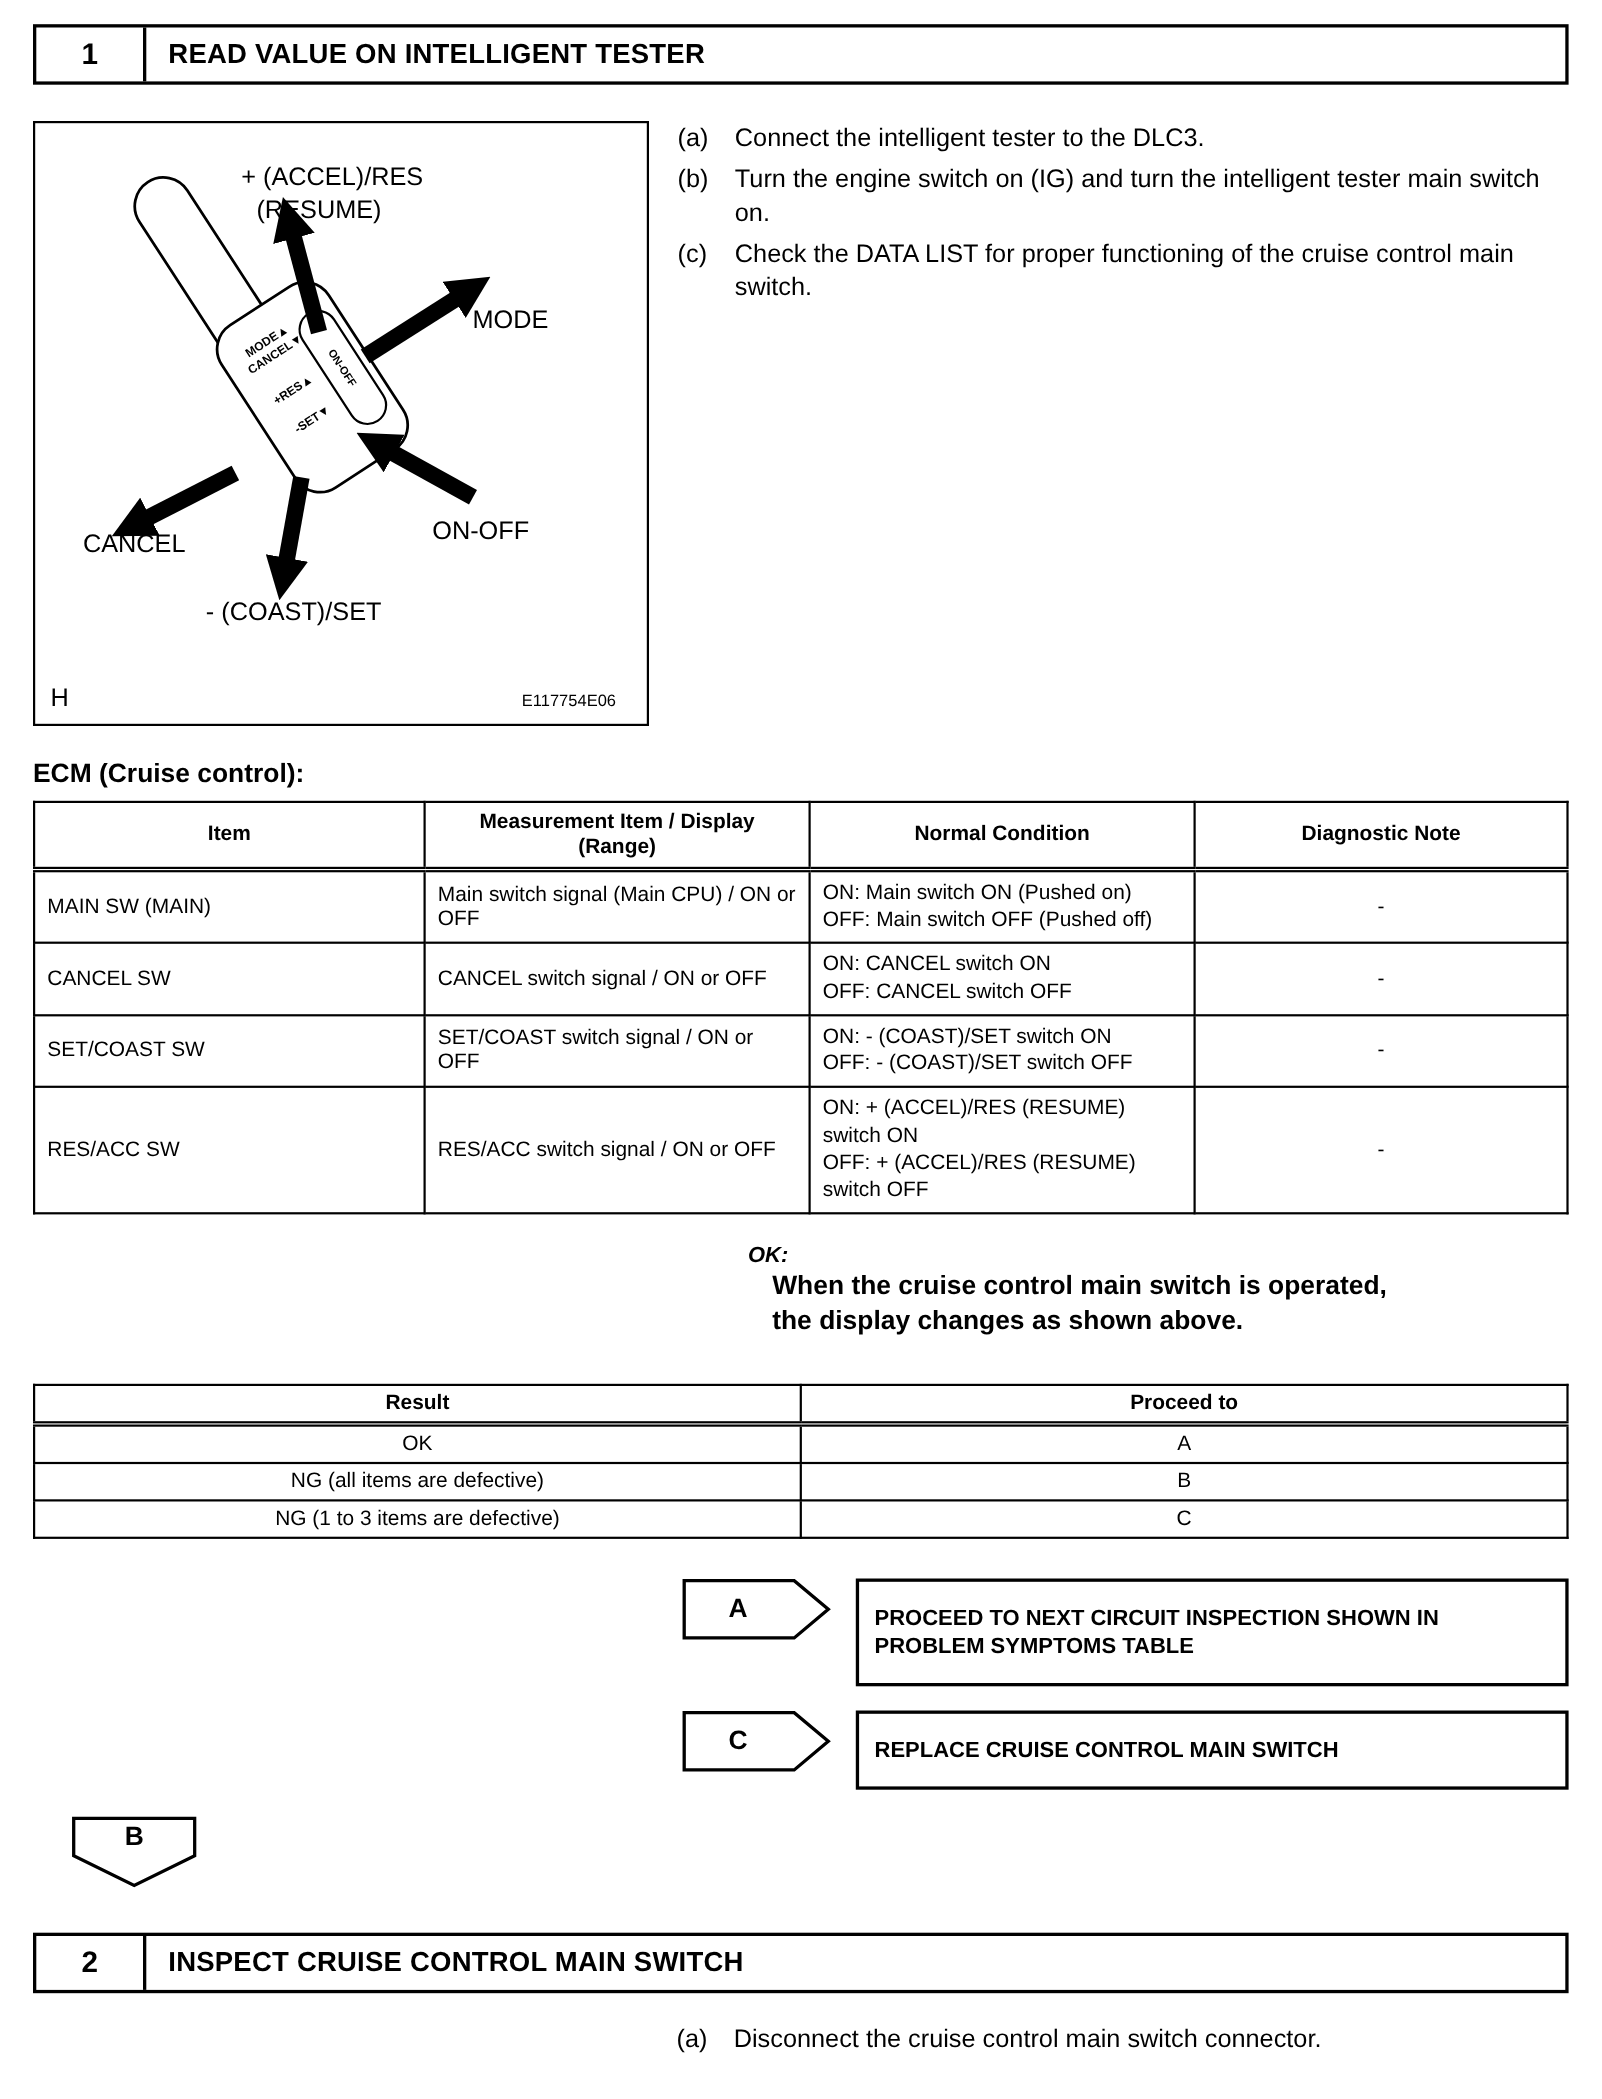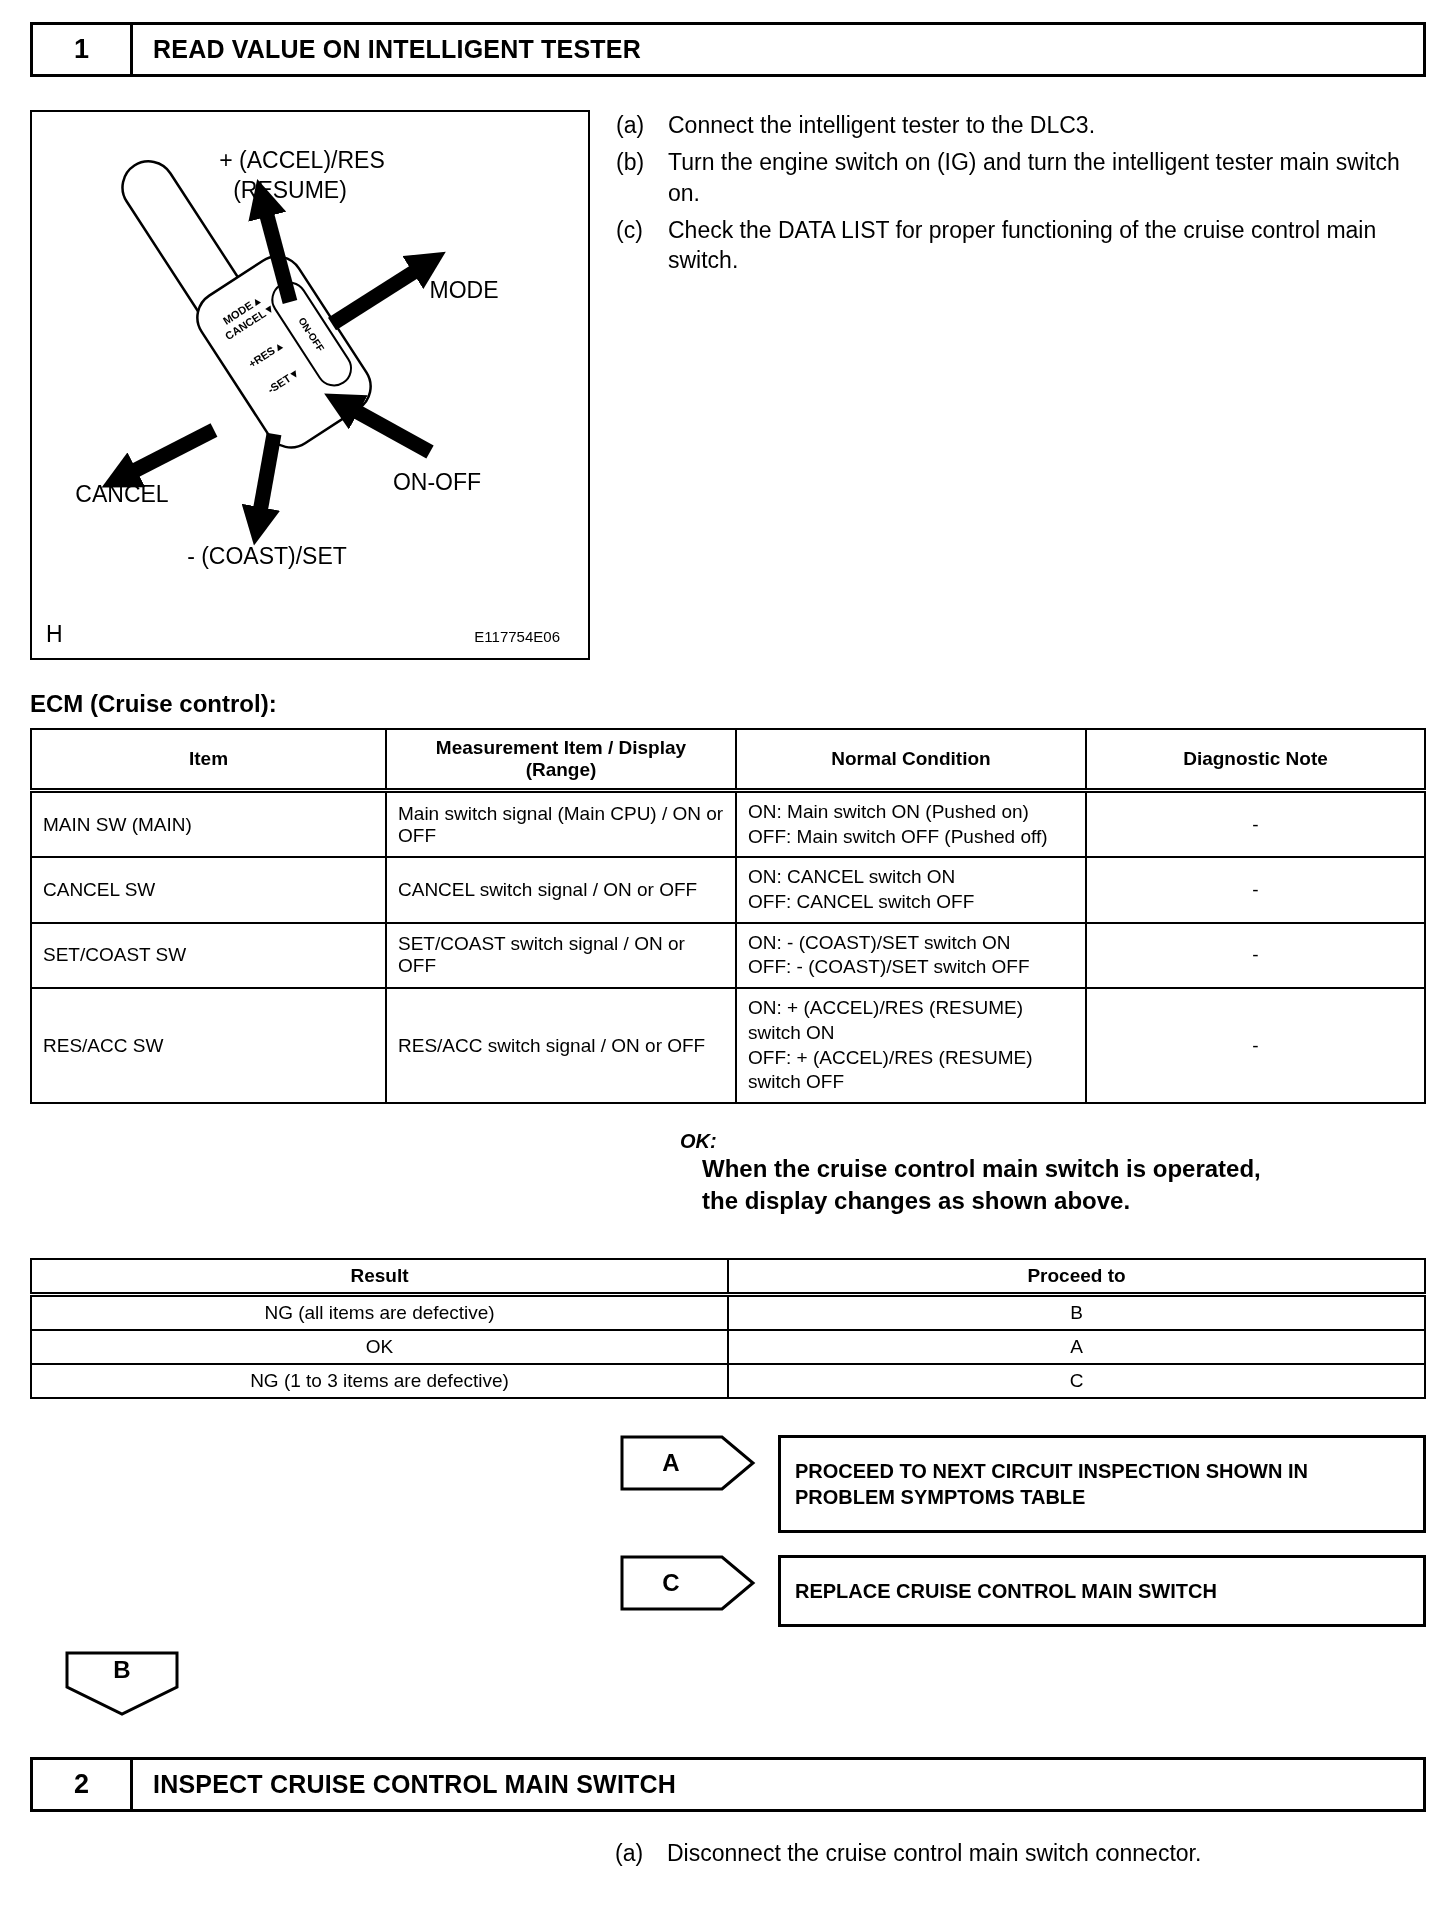--- a/index.html
+++ b/index.html
@@ -198,26 +198,26 @@
 
   <table class="result">
     <thead>
       <tr>
         <th>Result</th>
         <th>Proceed to</th>
       </tr>
     </thead>
     <tbody>
       <tr>
+        <td>OK</td>
+        <td>A</td>
+      </tr>
+      <tr>
         <td>NG (all items are defective)</td>
         <td>B</td>
-      </tr>
-      <tr>
-        <td>OK</td>
-        <td>A</td>
       </tr>
       <tr>
         <td>NG (1 to 3 items are defective)</td>
         <td>C</td>
       </tr>
     </tbody>
   </table>
 
   <div class="callout-row row-a">
     <div class="pent">

